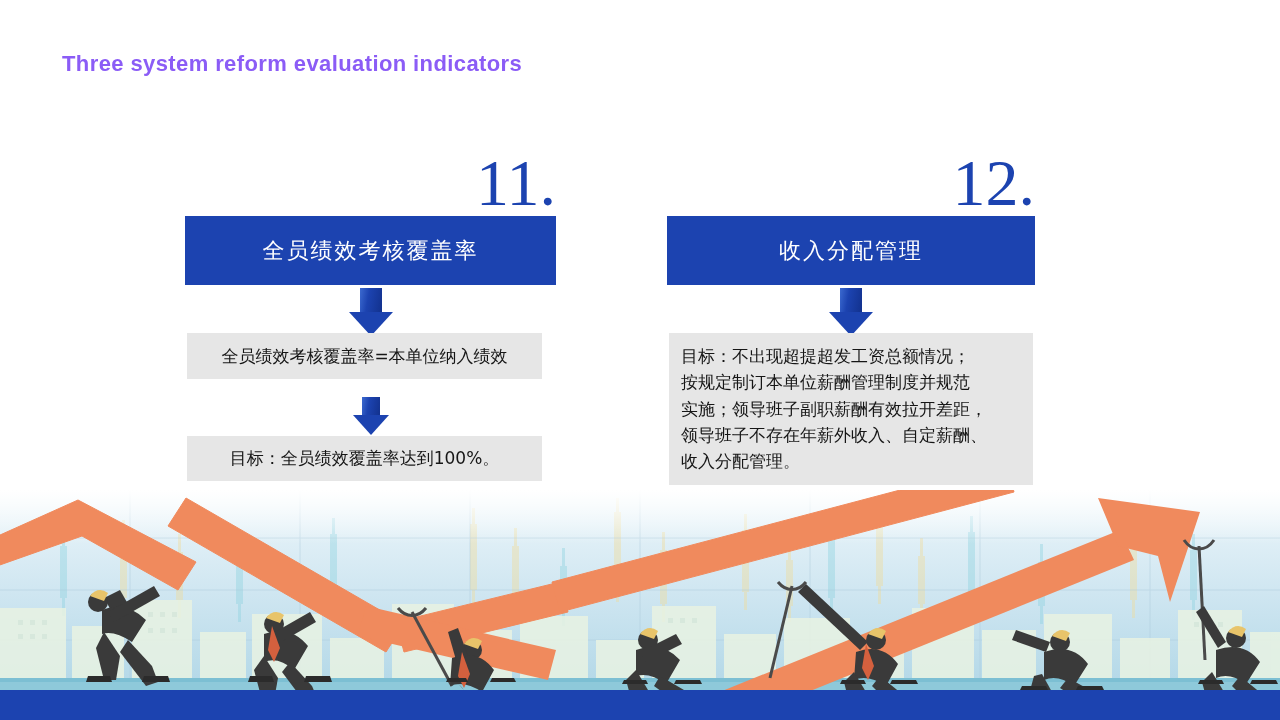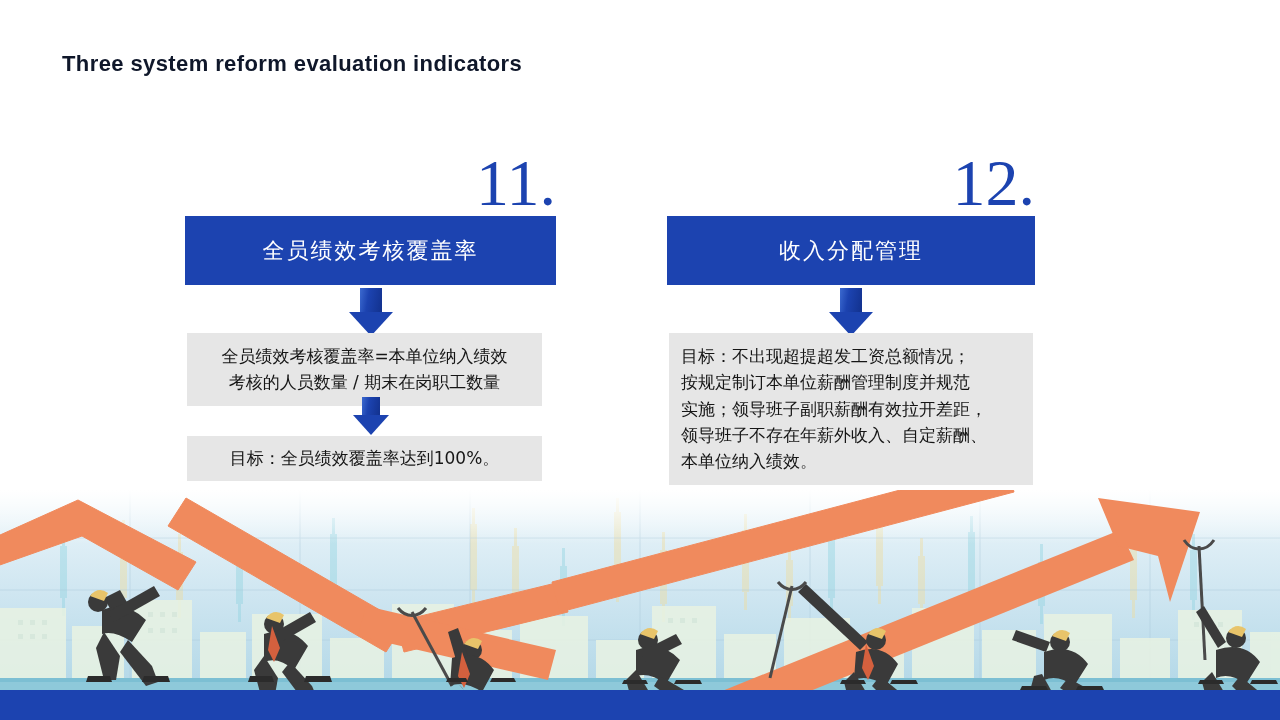--- a/index.html
+++ b/index.html
@@ -11,21 +11,21 @@
   }
   .slide{position:absolute;inset:0;width:1280px;height:720px;overflow:hidden;background:#fff;}
 
   
   .title-block{position:absolute;left:62px;top:47px;}
   .title-cn{
     font-size:38px;font-weight:bold;color:#111;letter-spacing:1px;
     line-height:1.12;white-space:nowrap;
   }
   .title-en{
-    font-size:22px;font-weight:bold;color:#0f172a;letter-spacing:.4px;
+    font-size:22px;font-weight:bold;color:#8b5cf6;letter-spacing:.4px;
     margin-top:4px;white-space:nowrap;
   }
 
   
   .col{position:absolute;top:0;}
   .col-left{left:185px;width:371px;}
   .col-right{left:667px;width:368px;}
 
   .num{
     font-family:"Liberation Serif","DejaVu Serif",serif;
@@ -332,21 +332,20 @@
 
     <div class="hdr">全员绩效考核覆盖率</div>
 
     <div class="dn-arrow arrow-a">
       <div class="shaft"></div>
         <div class="head"></div>
     </div>
 
     <div class="grey-box box-formula centered">
       <span class="ln">全员绩效考核覆盖率=本单位纳入绩效</span>
-      <span class="ln">考核的人员数量 / 期末在岗职工数量</span>
     </div>
 
     <div class="dn-arrow arrow-b">
       <div class="shaft"></div>
         <div class="head"></div>
     </div>
 
     <div class="grey-box box-goal centered">
       <span class="ln">目标：全员绩效覆盖率达到100%。</span>
     </div>
@@ -360,17 +359,17 @@
     <div class="dn-arrow arrow-a">
       <div class="shaft"></div>
         <div class="head"></div>
     </div>
 
     <div class="grey-box">
       <span class="ln">目标：不出现超提超发工资总额情况；</span>
       <span class="ln">按规定制订本单位薪酬管理制度并规范</span>
       <span class="ln">实施；领导班子副职薪酬有效拉开差距，</span>
       <span class="ln">领导班子不存在年薪外收入、自定薪酬、</span>
-      <span class="ln">本单位纳入绩效。</span>
+      <span class="ln">收入分配管理。</span>
     </div>
   </div>
 
 </div>
 
 </body></html>

